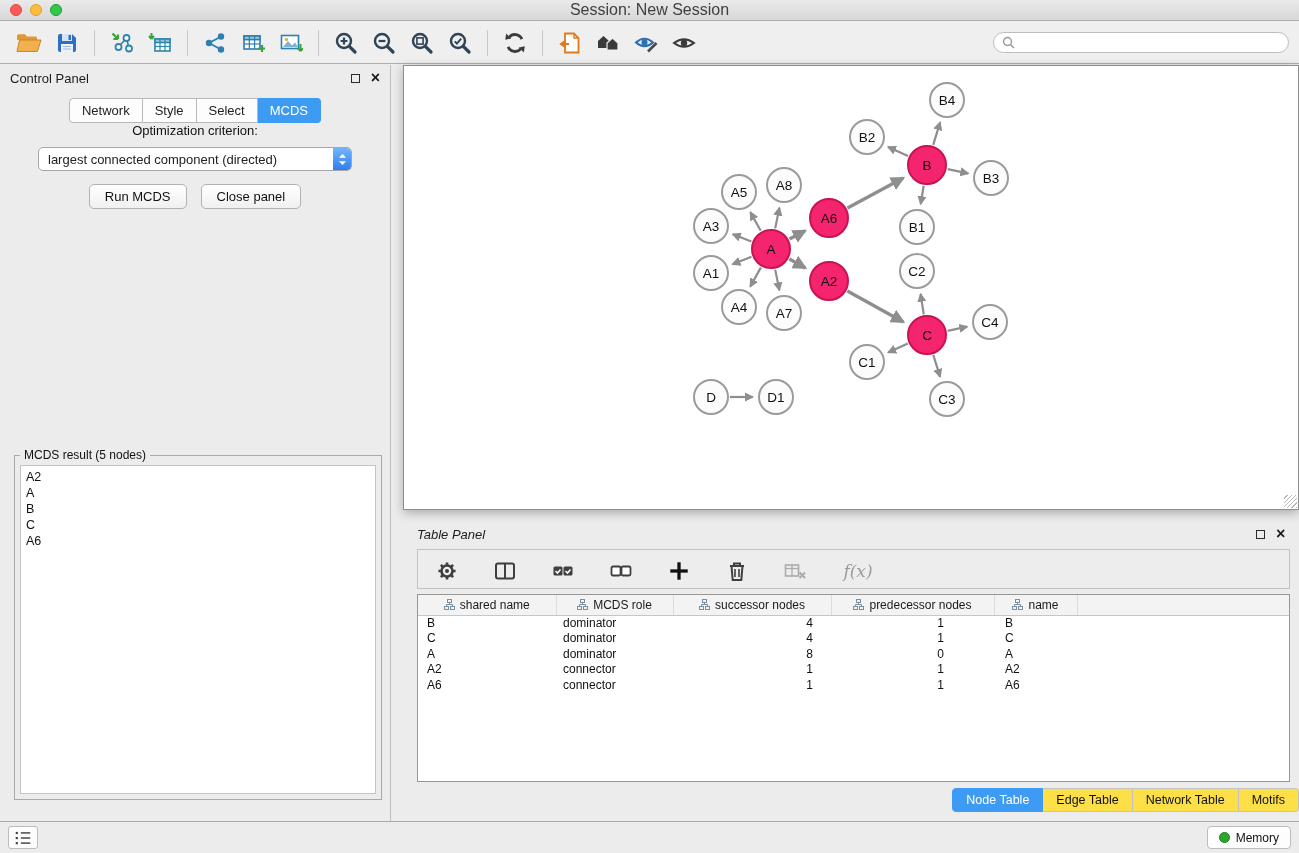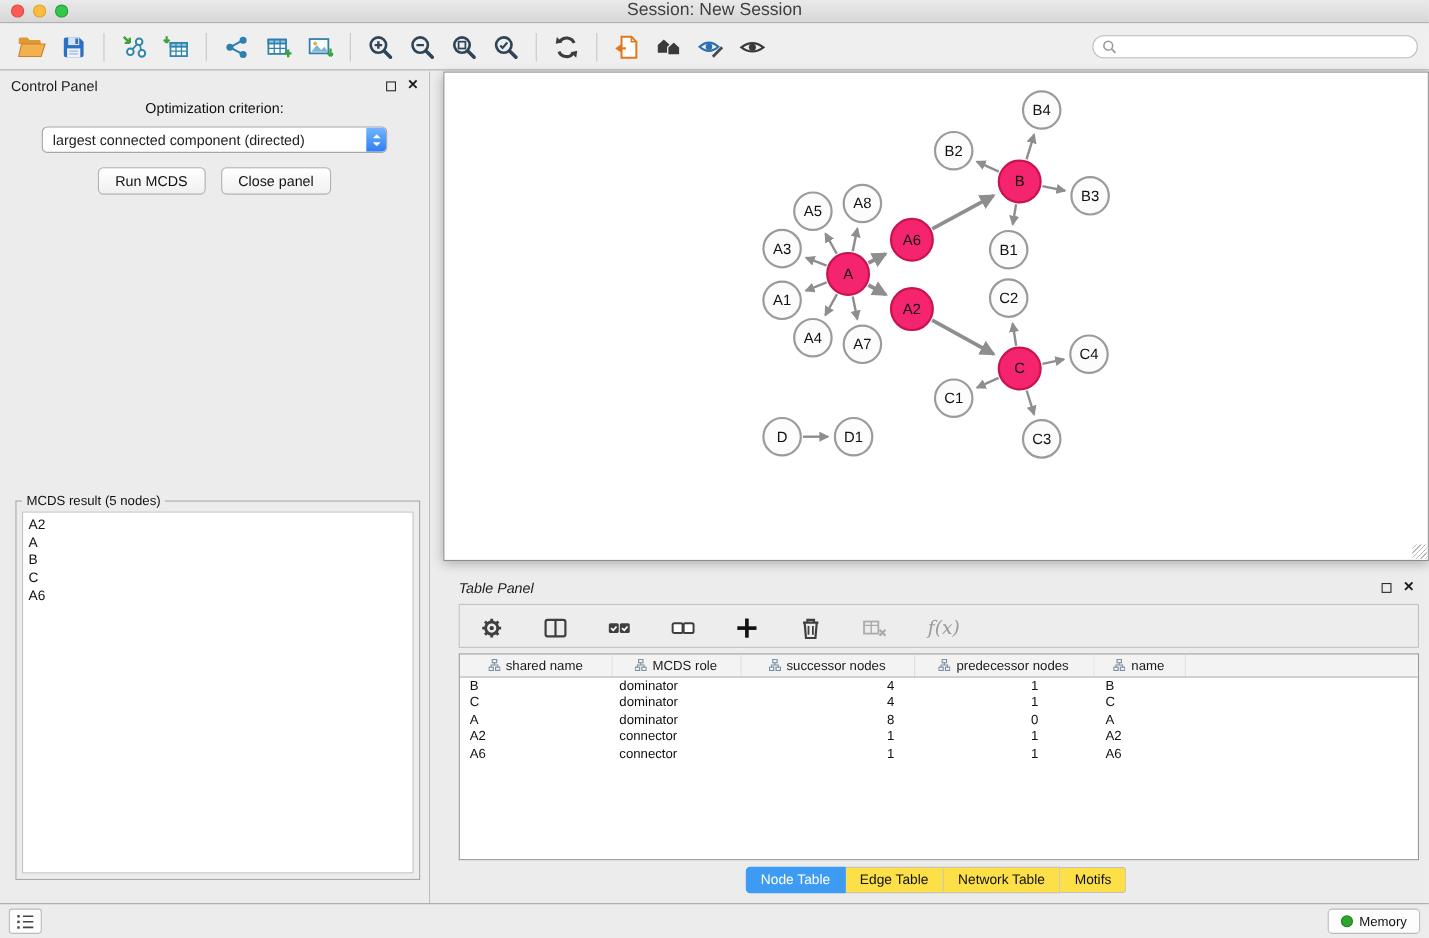--- a/index.html
+++ b/index.html
@@ -87,21 +87,21 @@
     border-right:1px solid #DCDCDC; font-weight:normal; color:#1A1A1A;
     text-align:center; overflow:hidden; white-space:nowrap; }
   thead th.filler { border-right:none; }
   thead th svg { vertical-align:-1px; margin-right:5px; }
   tbody td { height:15.5px; line-height:15.5px; color:#101010; overflow:hidden; white-space:nowrap; }
   td.c0 { padding-left:9px; }
   td.c1 { padding-left:7px; }
   td.c2 { text-align:right; padding-right:18px; }
   td.c3 { text-align:right; padding-right:50px; }
   td.c4 { padding-left:11px; }
-  .tp-tabs { position:absolute; left:0; right:0; bottom:3px; display:flex; justify-content:center; }
+  .tp-tabs { position:absolute; left:0; right:0; bottom:3px; display:flex; justify-content:flex-end; }
   .bt-tab { font-size:12.5px; padding:4px 13px; background:#fde047; color:#111;
     border:1px solid #C2C2C2; border-left:none; }
   .bt-tab:first-child { border-left:1px solid #C2C2C2; border-radius:4px 0 0 4px; }
   .bt-tab:last-child { border-radius:0 4px 4px 0; }
   .bt-tab.active { background:#3E9BF4; color:#FFF; border-color:#3E9BF4; }
   
   .statusbar { position:absolute; left:0; top:821px; width:100%; height:32px;
     background:#ECECEC; border-top:1px solid #A9A9A9;
     display:flex; align-items:center; padding:0 8px; }
   .sb-btn { width:30px; height:23px; background:#FDFDFD; border:1px solid #BCBCBC;
@@ -264,20 +264,26 @@
 </div>
 
 <div class="control-panel">
   <div class="panel-head">
     <span class="ptitle">Control Panel</span>
     <span class="panel-ctrls">
       <span class="pf-ic"></span>
       <span class="px-ic">×</span>
     </span>
   </div>
+  <div class="cp-tabs" id="cp-tabs">
+      <div class="cp-tab">Network</div>
+      <div class="cp-tab">Style</div>
+      <div class="cp-tab">Select</div>
+      <div class="cp-tab active">MCDS</div>
+    </div>
   <div class="opt-label">Optimization criterion:</div>
   <div class="dropdown">
     <span class="dd-text">largest connected component (directed)</span>
     <span class="dd-spin">
       <svg width="9" height="13" viewBox="0 0 9 13">
         <path d="M4.5 1 L8 4.7 H1 Z" fill="#FFF"></path>
         <path d="M4.5 12 L1 8.3 H8 Z" fill="#FFF"></path>
       </svg>
     </span>
   </div>

